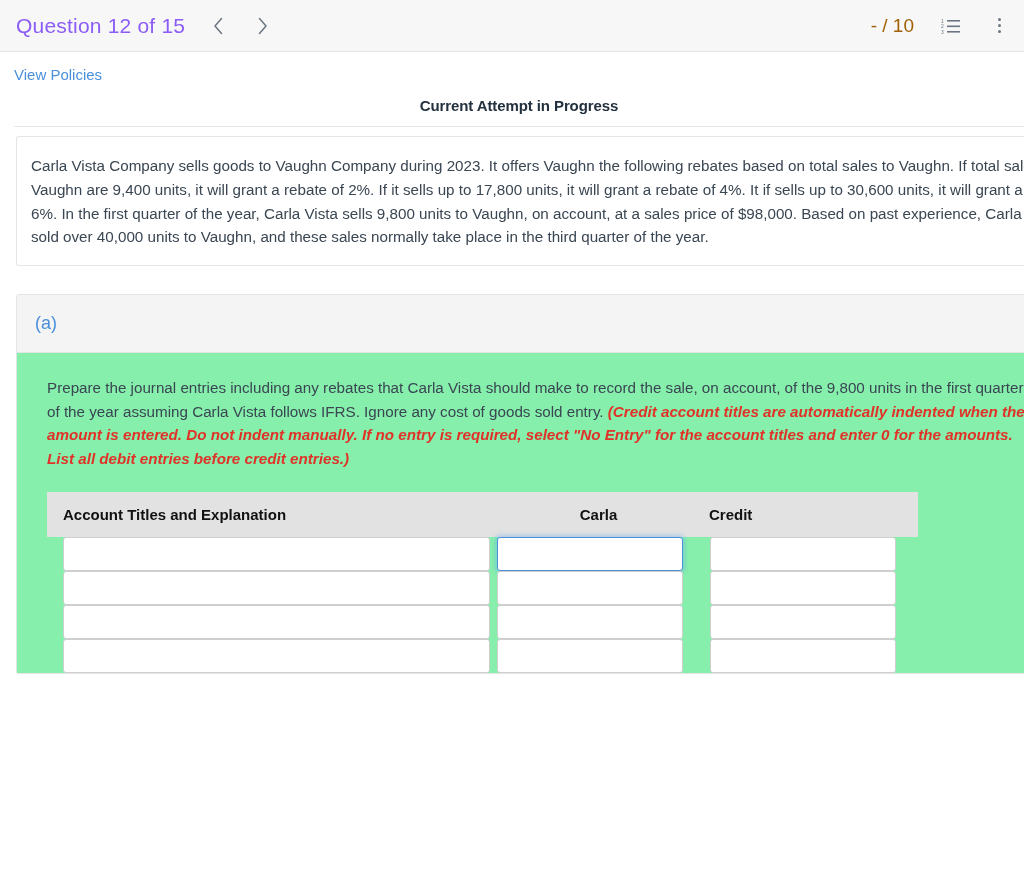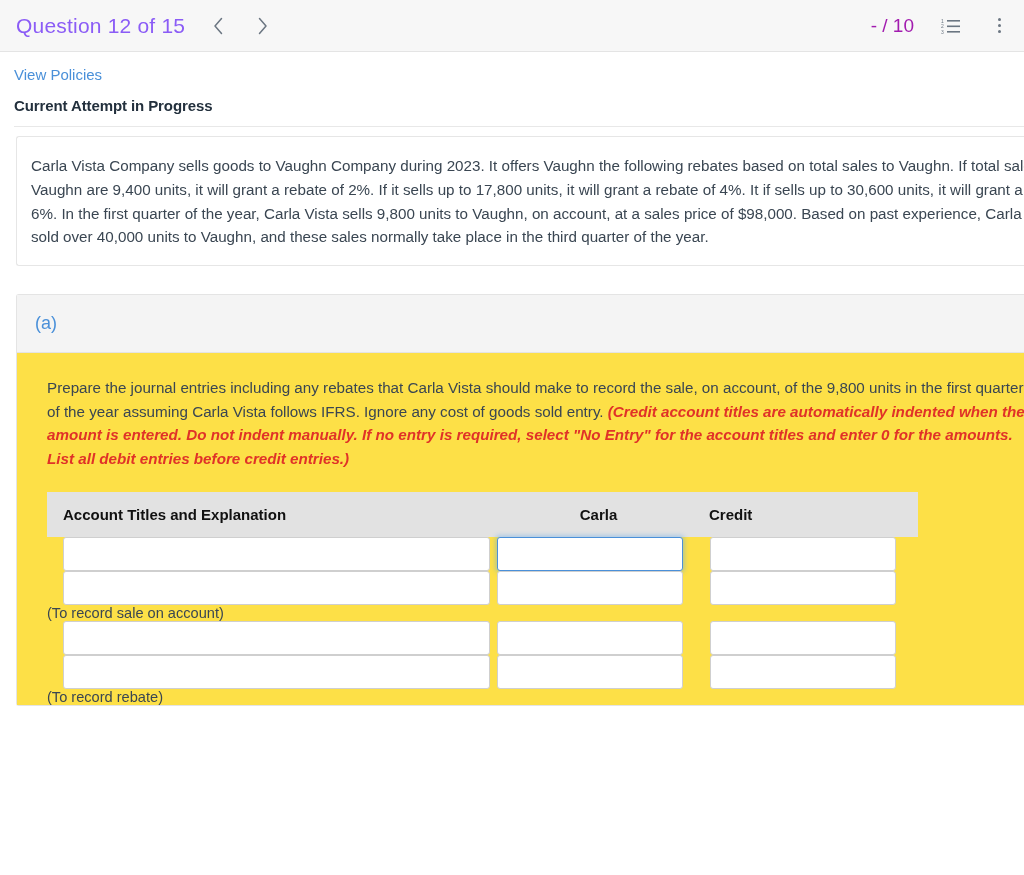--- a/index.html
+++ b/index.html
@@ -43,21 +43,21 @@
   }
   .arrow svg { display: block; }
   .topbar-right {
     margin-left: auto;
     display: flex;
     align-items: center;
     gap: 26px;
   }
   .score {
     font-size: 19px;
-    color: #a21caf;
+    color: #a16207;
     white-space: nowrap;
   }
   .icon-btn {
     display: flex; align-items: center; justify-content: center;
     width: 22px; height: 22px;
     cursor: pointer;
     color: #6b7682;
   }
   .dots { display:flex; flex-direction:column; gap:3px; align-items:center; }
   .dots i { width: 3px; height: 3px; background: #6b7682; border-radius: 50%; display:block; }
@@ -73,20 +73,21 @@
     cursor: pointer;
     text-decoration: none;
   }
 
   .attempt-status {
     font-size: 15px;
     font-weight: bold;
     color: #23303d;
     margin: 13px 0 0 14px;
     letter-spacing: -0.1px;
+    text-align: center;
   }
 
   .divider {
     border-top: 1px solid #e8e8e8;
     margin: 12px 0 0 14px;
   }
 
   .question-box {
     margin: 9px 0 0 16px;
     border: 1px solid #e6e6e6;
@@ -113,21 +114,21 @@
   }
   .part-header {
     background: #f4f4f4;
     border-bottom: 1px solid #e4e4e4;
     padding: 18px 0 18px 18px;
     font-size: 18px;
     color: #4a90d9;
   }
   .part-body {
     padding: 23px 0 0 30px;
-    background: #fde047;
+    background: #86efac;
   }
   .instructions {
     font-size: 15.2px;
     line-height: 23.5px;
     color: #3a4652;
     width: 985px;
   }
   .hint {
     color: #e03228;
     font-style: italic;
@@ -272,44 +273,38 @@
                 <input type="text" class="jinput w-account" style="">
               </td>
               <td class="cell-pad">
                 <input type="text" class="jinput w-amount" style="">
               </td>
               <td class="cell-pad">
                 <input type="text" class="jinput w-amount-credit" style="">
               </td>
             </tr>
             <tr>
-              <td colspan="3" class="memo">(To record sale on account)</td>
+              <td class="cell-pad">
+                <input type="text" class="jinput w-account" style="">
+              </td>
+              <td class="cell-pad">
+                <input type="text" class="jinput w-amount" style="">
+              </td>
+              <td class="cell-pad">
+                <input type="text" class="jinput w-amount-credit" style="">
+              </td>
             </tr>
             <tr>
               <td class="cell-pad">
                 <input type="text" class="jinput w-account" style="">
               </td>
               <td class="cell-pad">
                 <input type="text" class="jinput w-amount" style="">
               </td>
               <td class="cell-pad">
                 <input type="text" class="jinput w-amount-credit" style="">
               </td>
-            </tr>
-            <tr>
-              <td class="cell-pad">
-                <input type="text" class="jinput w-account" style="">
-              </td>
-              <td class="cell-pad">
-                <input type="text" class="jinput w-amount" style="">
-              </td>
-              <td class="cell-pad">
-                <input type="text" class="jinput w-amount-credit" style="">
-              </td>
-            </tr>
-            <tr>
-              <td colspan="3" class="memo">(To record rebate)</td>
             </tr>
           </tbody>
       </table>
     </div>
   </div>
 </div>
 
 </body></html>

